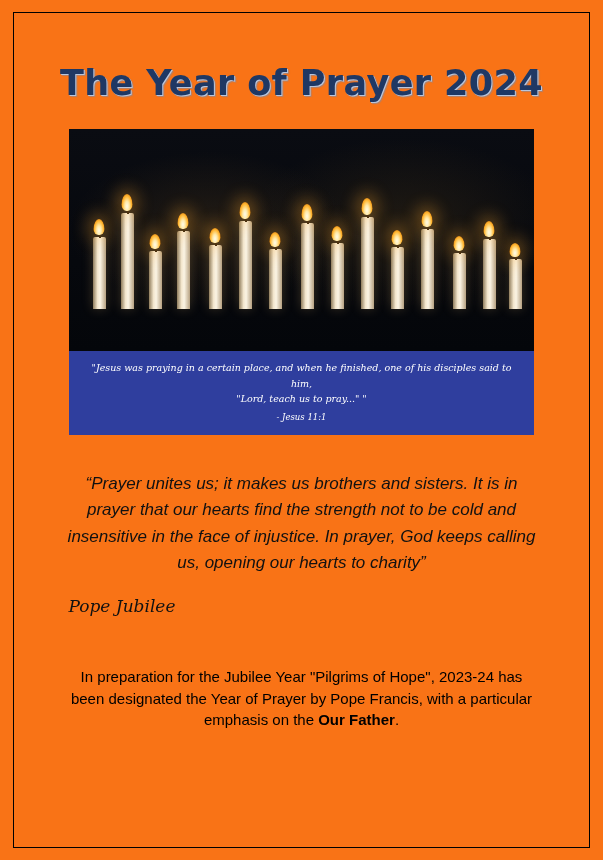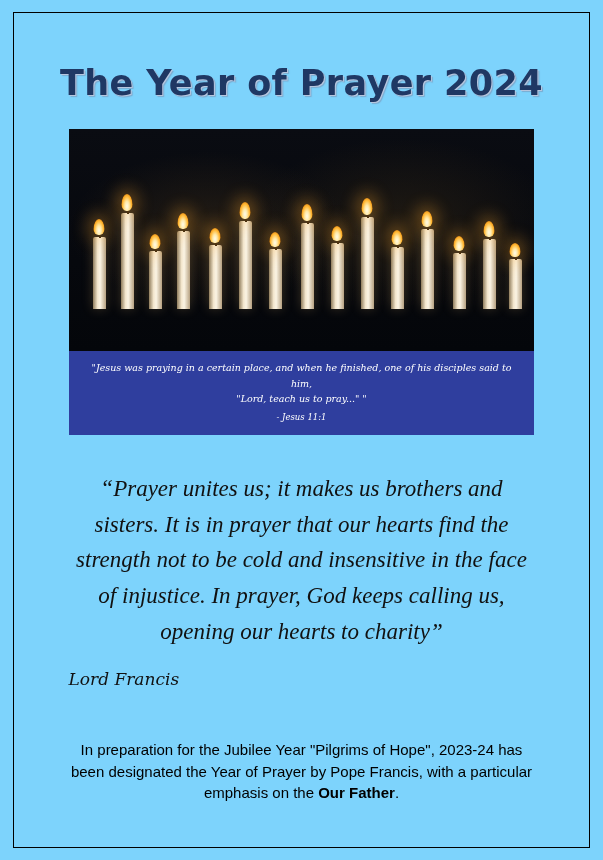--- a/index.html
+++ b/index.html
@@ -11,21 +11,21 @@
     width: 603px;
     height: 860px;
     font-family: "Liberation Sans", sans-serif;
     overflow: hidden;
   }
   .page {
     position: relative;
     width: 603px;
     height: 860px;
     box-sizing: border-box;
-    background: #7dd3fc;
+    background: #f97316;
   }
   .page-border {
     position: absolute;
     left: 13px;
     top: 12px;
     width: 577px;
     height: 836px;
     border: 1.5px solid #000000;
     box-sizing: border-box;
     pointer-events: none;
@@ -117,23 +117,23 @@
     display: block;
     margin-top: 3px;
     font-size: 8.5px;
   }
 
   
   .pullquote {
     width: 470px;
     margin: 36px auto 0 auto;
     text-align: center;
-    font-family: Liberation Serif, serif;
+    font-family: Liberation Sans, sans-serif;
     font-style: italic;
-    font-size: 23px;
+    font-size: 17px;
     line-height: 1.55;
     color: #111111;
   }
   .attribution {
     width: 470px;
     margin: 20px auto 0 auto;
     text-align: left;
     font-family: "DejaVu Serif", serif;
     font-style: italic;
     font-size: 17px;
@@ -221,20 +221,20 @@
         <span>"Jesus was praying in a certain place, and when he finished, one of his disciples said to him,</span>
         <br>
         <span>"Lord, teach us to pray..." "</span>
         <span class="ref">- Jesus 11:1</span>
       </div>
 
     </div>
 
     <p class="pullquote">“Prayer unites us; it makes us brothers and sisters. It is in prayer that our hearts find the strength not to be cold and insensitive in the face of injustice. In prayer, God keeps calling us, opening our hearts to charity”</p>
 
-    <p class="attribution">Lord Francis</p>
+    <p class="attribution">Pope Jubilee</p>
 
     <p class="body-para">
       <span>In preparation for the Jubilee Year "Pilgrims of Hope", 2023-24 has been designated the Year of Prayer by Pope Francis, with a particular emphasis on the </span><b>Our Father</b><span>.</span>
     </p>
 
   </div>
 </div>
 
 </body></html>

